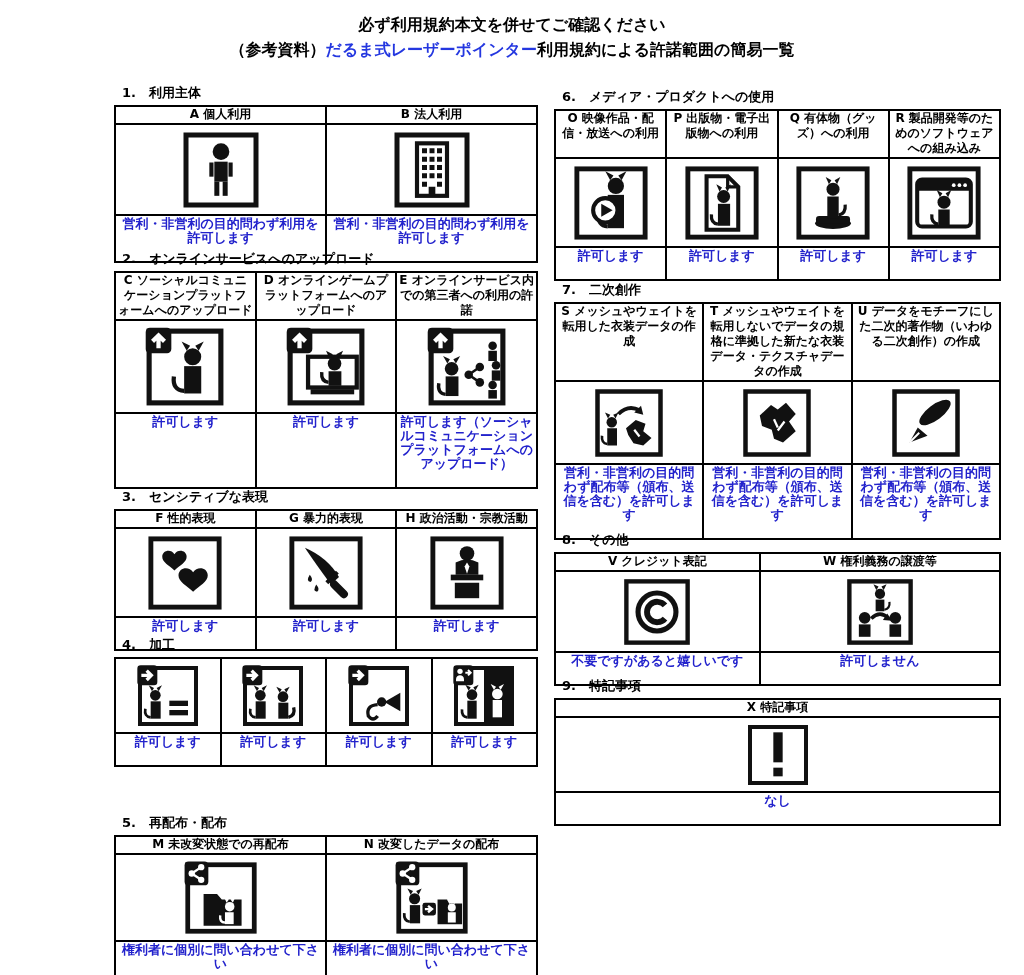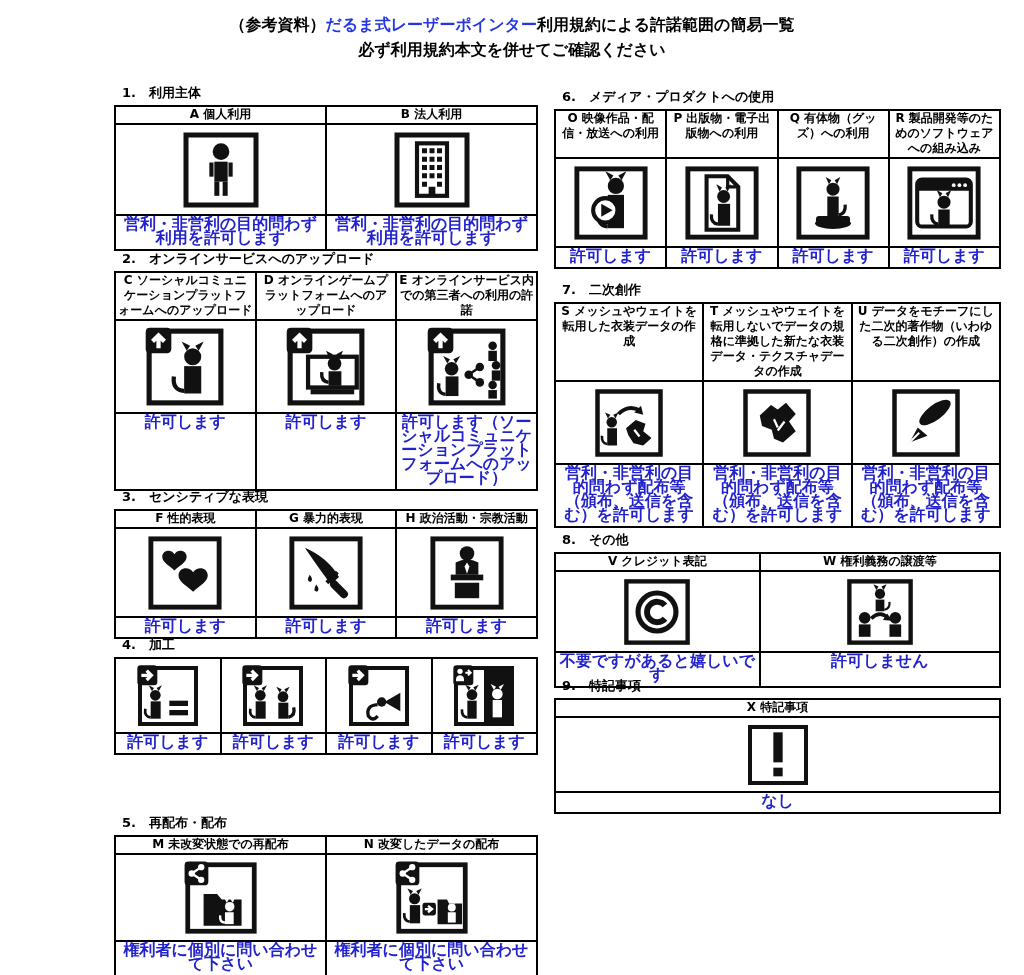--- a/index.html
+++ b/index.html
@@ -14,40 +14,40 @@
   .section { position:absolute; }
   .col-left  { left:86px;  width:424px;margin-left:28px; }
   .col-right { left:554px; width:447px; }
   .sec-heading { font-size:13px; font-weight:bold; margin:0 0 3px 8px; }
   .sec-heading .num { margin-right:13px; }
   table { width:100%; border-collapse:collapse; table-layout:fixed; }
   td { border:2px solid #000; }
   .hdr td { font-size:12px; font-weight:bold; text-align:center; vertical-align:top;
     padding:0 2px 1px; line-height:15px; }
   .icons td { text-align:center; vertical-align:middle; padding:5px 0 4px; }
-  .perm td { font-size:16px; font-weight:bold; color:#2222cc; text-align:center;
-    vertical-align:top; padding:1px 2px 4px; line-height:14px; }
+  .perm td { font-size:13px; font-weight:bold; color:#2222cc; text-align:center;
+    vertical-align:top; padding:1px 2px 16px; line-height:14px; }
   .ico { display:inline-block; vertical-align:middle; }
   .sec-1 .ico { width:80px; height:80px; }
   .sec-2 .ico { width:82px; height:82px; }
   .sec-3 .ico { width:78px; height:78px; }
   .sec-4 .ico { width:64px; height:64px; }
   .sec-5 .ico { width:76px; height:76px; }
   .sec-6 .ico { width:78px; height:78px; }
   .sec-7 .ico { width:72px; height:72px; }
   .sec-8 .ico { width:70px; height:70px; }
   .sec-9 .ico { width:64px; height:64px; }
   svg g { fill:#111; }
 </style>
 </head>
 <body>
 
 <div class="header">
+  <div>必ず利用規約本文を併せてご確認ください</div>
   <div><span>（参考資料）</span><span class="hl">だるま式レーザーポインター</span><span>利用規約による許諾範囲の簡易一覧</span></div>
-  <div>必ず利用規約本文を併せてご確認ください</div>
 </div>
 
 <div class="section col-left sec-1" style="top:84px">
   <div class="sec-heading"><span class="num">1.</span><span>利用主体</span></div>
   <table>
     <tbody>
         <tr class="hdr">
       <td>A 個人利用</td>
       <td>B 法人利用</td>
     </tr>

